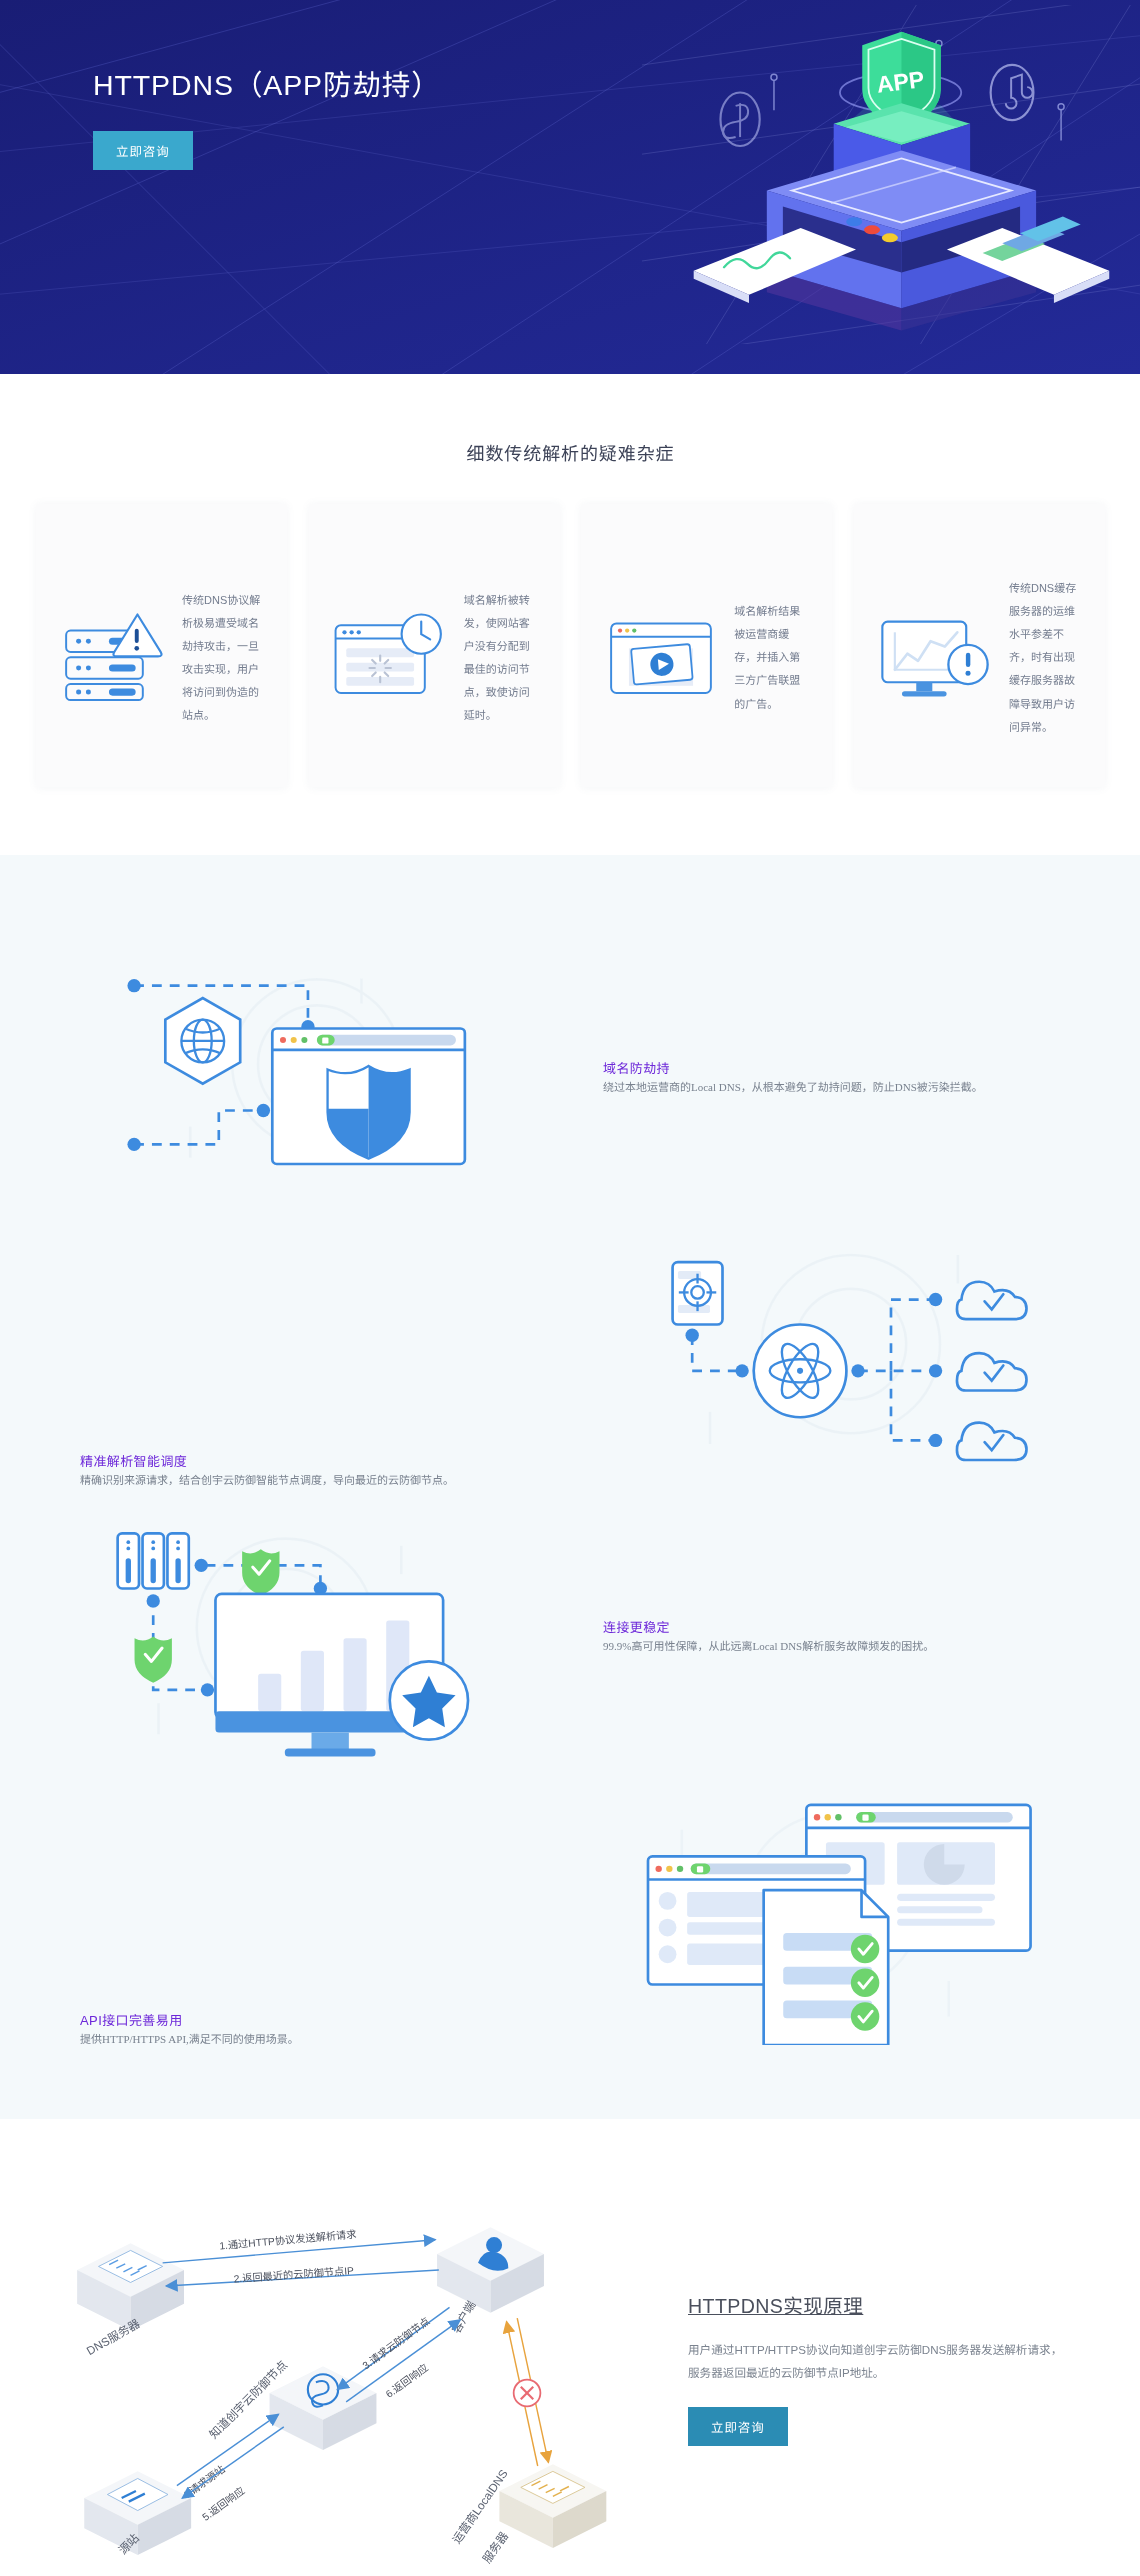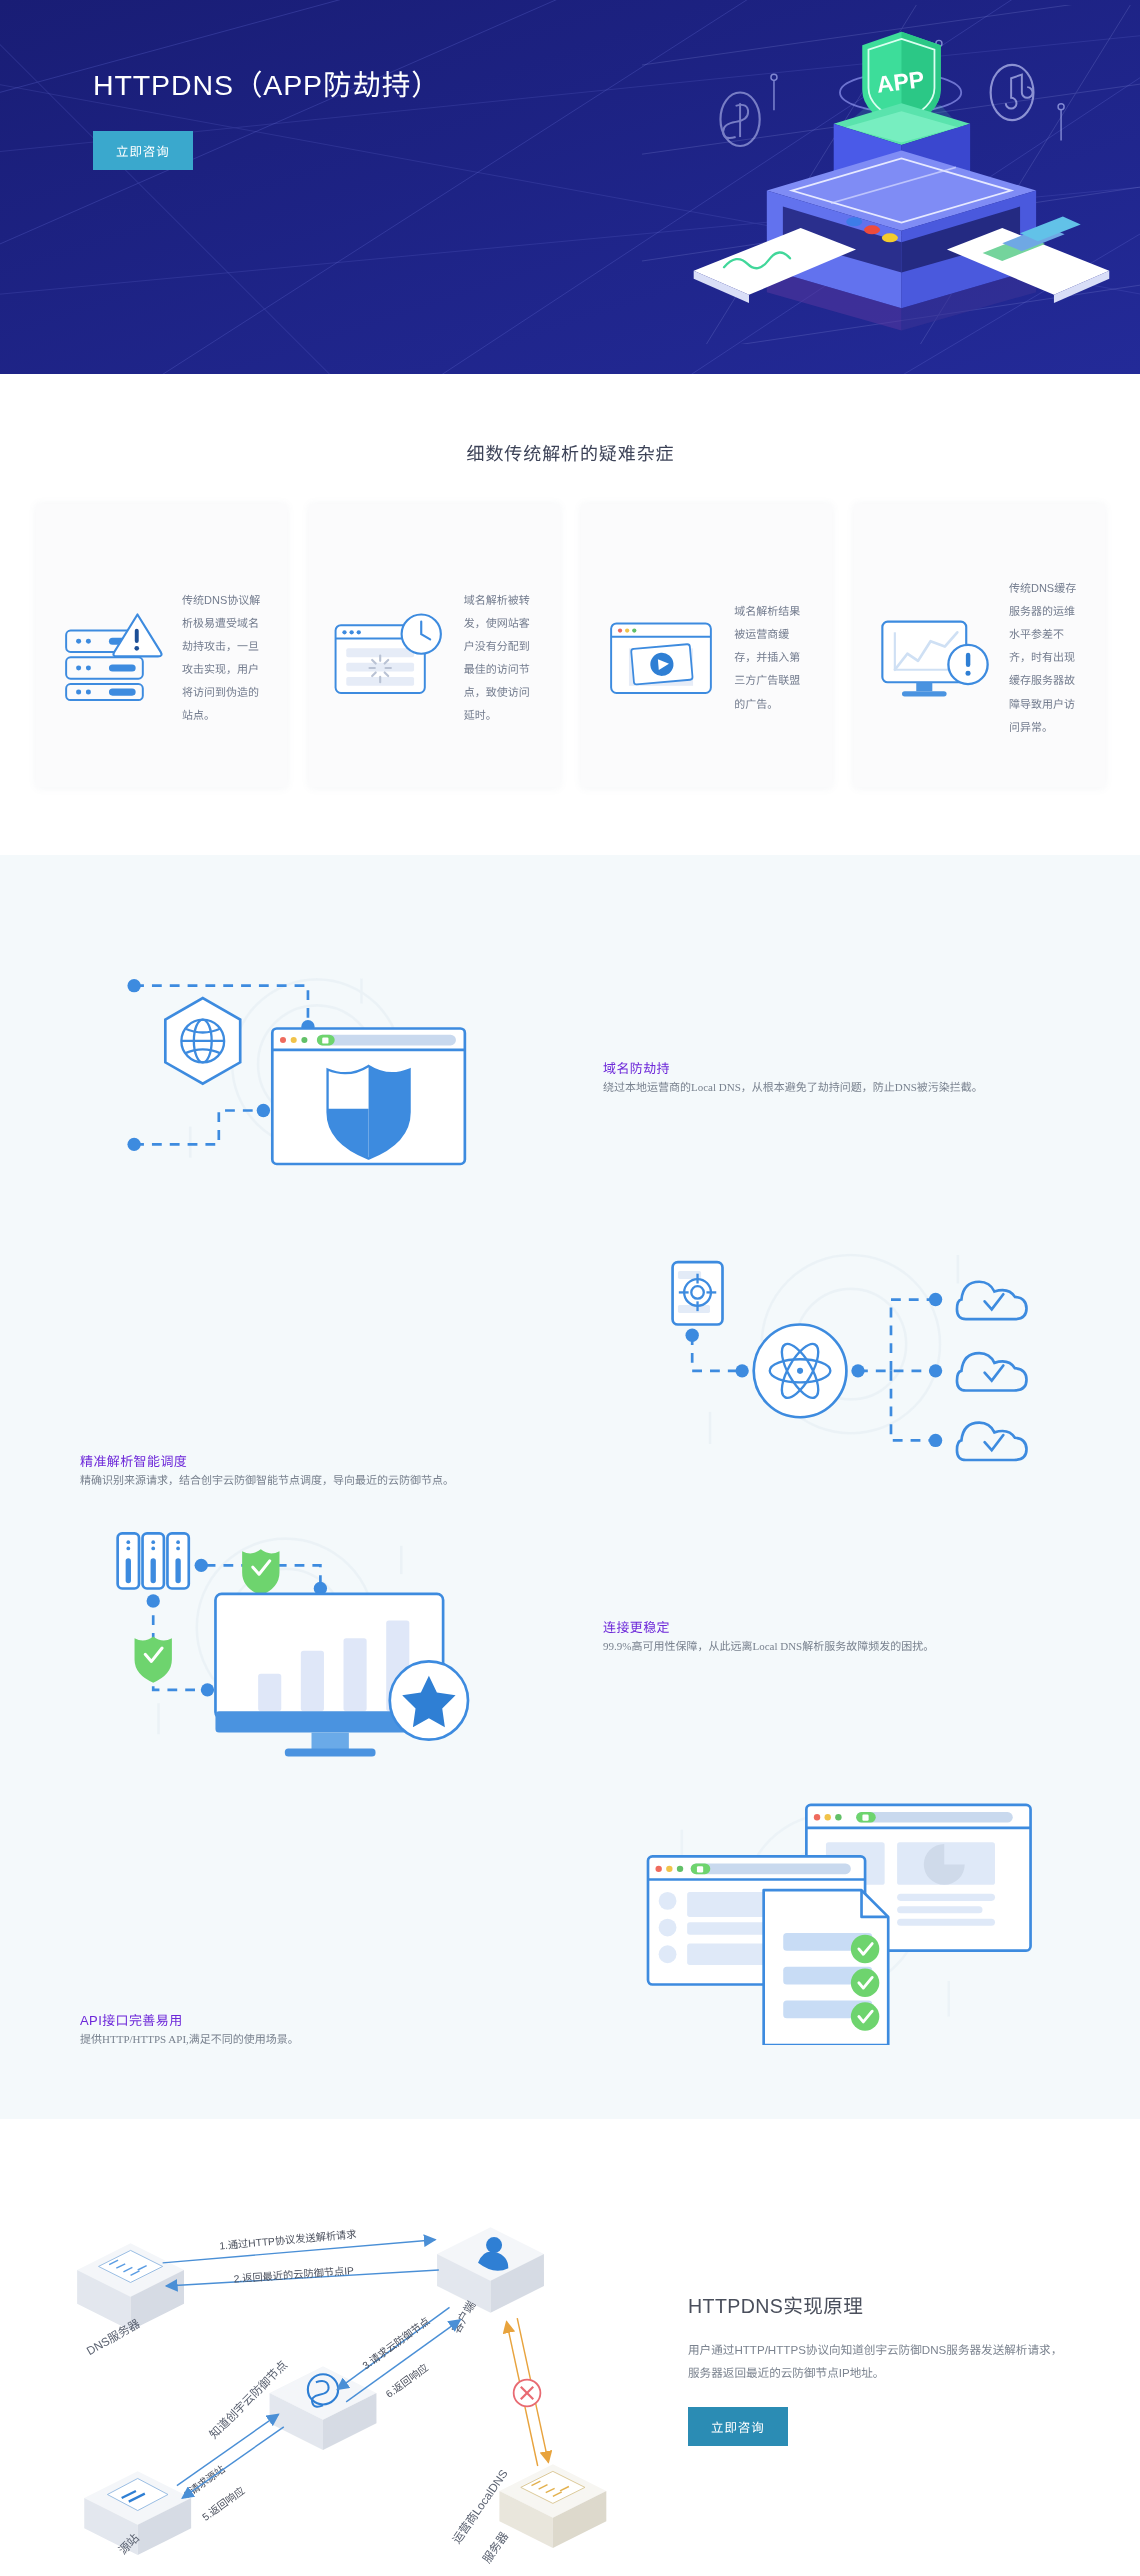--- a/index.html
+++ b/index.html
@@ -156,20 +156,21 @@
     display: flex;
     align-items: center;
   }
   .prin-art { width: 615px; flex: none; }
   .prin-copy { width: 419px; padding-left: 37px; flex: none; }
   .prin-title {
     font-size: 19.6px;
     font-weight: normal;
     color: #4a4f5c;
     letter-spacing: 0.4px;
+    text-decoration: underline;
   }
   .prin-desc {
     margin-top: 19.6px;
     font-size: 11.6px;
     line-height: 1.95;
     color: #7b838f;
   }
   .prin-btn {
     display: inline-block;
     margin-top: 23px;

